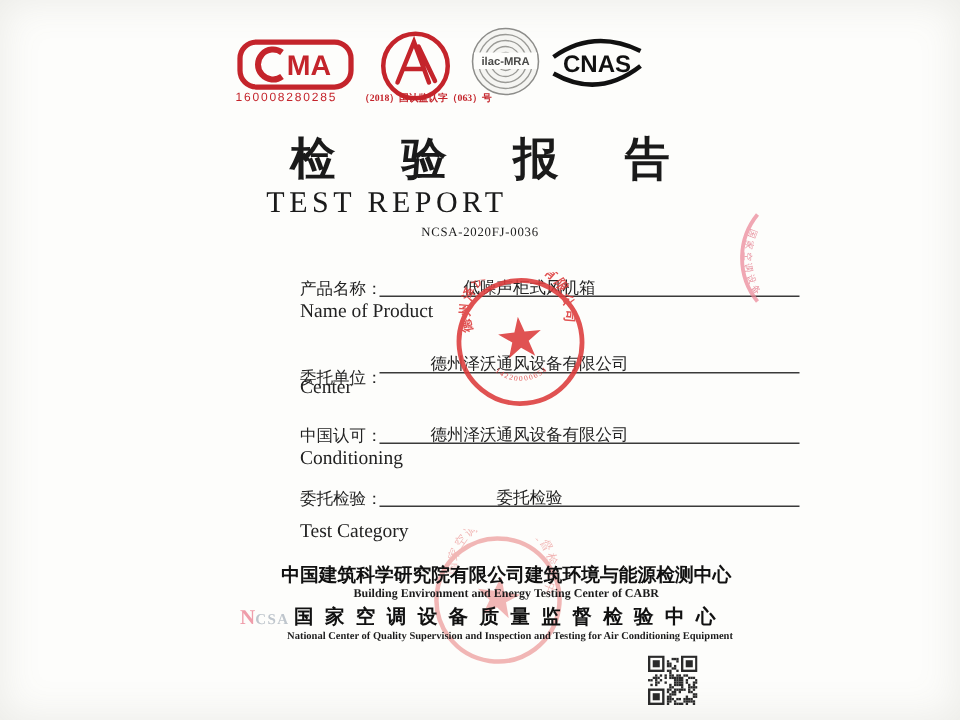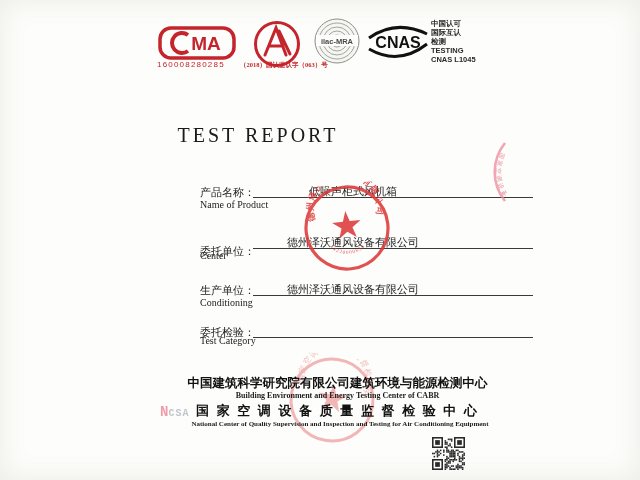--- a/index.html
+++ b/index.html
@@ -20,32 +20,32 @@
   .title-cn { left:0; top:86px; width:640px; text-align:center; font-size:30px;
     font-weight:bold; letter-spacing:18px; text-indent:18px; color:#1a1a1a;
     font-family:"Liberation Sans",sans-serif; }
   .title-en { left:0; top:124px; width:516px; text-align:center; font-size:20px;
     letter-spacing:3px; color:#1a1a1a; }
   .report-no { left:0; top:149px; width:640px; text-align:center; font-size:8.5px;
     letter-spacing:0.5px; }
 
   
   .lbl-cn { left:200px; font-size:11px; color:#222;text-align:center; }
-  .lbl-en { left:200px; font-size:10px; color:#222;text-align:center; }
+  .lbl-en { left:200px; font-size:13px; color:#222;text-align:center; }
   .fval { left:253px; width:200px; text-align:center; font-size:11px; color:#222; }
   .fline { left:253px; width:280px; height:1px; background:#3a3a3a; }
 
   
   .org-cn { left:0; top:375px; width:675px; text-align:center; font-size:12.5px;
     font-weight:bold; color:#111; font-family:"Liberation Sans",sans-serif; }
   .org-en { left:0; top:391px; width:675px; text-align:center; font-size:8px; font-weight:bold; }
   .center-cn { left:0; top:402px; width:675px; text-align:center; font-size:13px;
     font-weight:bold; letter-spacing:2px; color:#111; font-family:"Liberation Sans",sans-serif; }
   .center-en { left:0; top:420px; width:680px; text-align:center; font-size:7px; font-weight:bold; }
-  .ncsa { left:160px; top:403px; font-family:Liberation Mono, monospace; font-weight:bold; }
+  .ncsa { left:160px; top:403px; font-family:Liberation Serif, serif; font-weight:bold; }
   .ncsa .n { color:#ef9daa; font-size:14px; }
   .ncsa .csa { color:#bfc6cd; font-size:10px; letter-spacing:1px; }
 
   .stamp-main { left:303px; top:184px; opacity:0.88; transform:rotate(-6deg); }
   .stamp-bottom { left:288px; top:356px; opacity:0.36; transform:rotate(8deg); }
   .stamp-edge { left:483px; top:140px; opacity:0.75; }
   svg text { user-select:none; }
 </style>
 </head>
 <body>
@@ -76,47 +76,43 @@
     <rect x="3" y="18" width="42" height="11" fill="#fdfdfb"></rect>
     <text x="24" y="26.5" text-anchor="middle" font-size="7.5" font-weight="bold" font-family="Liberation Sans, sans-serif" fill="#4a4a48">ilac-MRA</text>
   </svg>
 
   <svg class="abs" style="left:366px;top:23px" width="64" height="38" viewBox="0 0 64 38">
     <path d="M3,15 Q30,-4 61,11" fill="none" stroke="#111" stroke-width="3"></path>
     <path d="M3,26 Q33,43 61,21" fill="none" stroke="#111" stroke-width="3"></path>
     <text x="32" y="25" text-anchor="middle" font-size="16" font-weight="bold" font-family="Liberation Sans, sans-serif" fill="#111">CNAS</text>
   </svg>
 
-  <div class="abs accred">
-    <div>中国认可</div>
-    <div>国际互认</div>
-    <div>检测</div>
-    <div>TESTING</div>
-    <div>CNAS L1045</div>
-  </div>
-
+
+  <div class="abs title-cn">检 验 报 告</div>
   <div class="abs title-en">TEST REPORT</div>
+  <div class="abs report-no">NCSA-2020FJ-0036</div>
 
   <div class="abs lbl-cn" style="top:185px">产品名称：</div>
   <div class="abs lbl-en" style="top:199px">Name of Product</div>
   <div class="abs fval" style="top:184px">低噪声柜式风机箱</div>
   <div class="abs fline" style="top:197px"></div>
 
   <div class="abs lbl-cn" style="top:244px">委托单位：</div>
   <div class="abs lbl-en" style="top:250px">Center</div>
   <div class="abs fval" style="top:235px">德州泽沃通风设备有限公司</div>
   <div class="abs fline" style="top:248px"></div>
 
-  <div class="abs lbl-cn" style="top:283px">生产单位：</div>
+  <div class="abs lbl-cn" style="top:283px">中国认可：</div>
   <div class="abs lbl-en" style="top:297px">Conditioning</div>
   <div class="abs fval" style="top:282px">德州泽沃通风设备有限公司</div>
   <div class="abs fline" style="top:295px"></div>
 
   <div class="abs lbl-cn" style="top:325px">委托检验：</div>
-  <div class="abs lbl-en" style="top:335px">Test Category</div>
+  <div class="abs lbl-en" style="top:346px">Test Category</div>
+  <div class="abs fval" style="top:324px">委托检验</div>
   <div class="abs fline" style="top:337px"></div>
 
   <svg class="abs stamp-bottom" width="88" height="88" viewBox="0 0 88 88">
     <defs>
         <path id="arcB" d="M14.5,33 A31,31 0 1 1 73.5,33" fill="none"></path>
       </defs>
     <circle cx="44" cy="44" r="41" fill="none" stroke="#dd3b3b" stroke-width="3"></circle>
     <path d="M44,28 L47.4,38.3 L58.3,38.4 L49.5,44.8 L52.8,55.1 L44,48.8 L35.2,55.1 L38.5,44.8 L29.7,38.4 L40.6,38.3 Z" fill="#dd3b3b"></path>
     <text font-size="8" fill="#dd3b3b" letter-spacing="1">
       <textPath href="#arcB" startOffset="2">国家空调设备质量监督检验中心</textPath>

